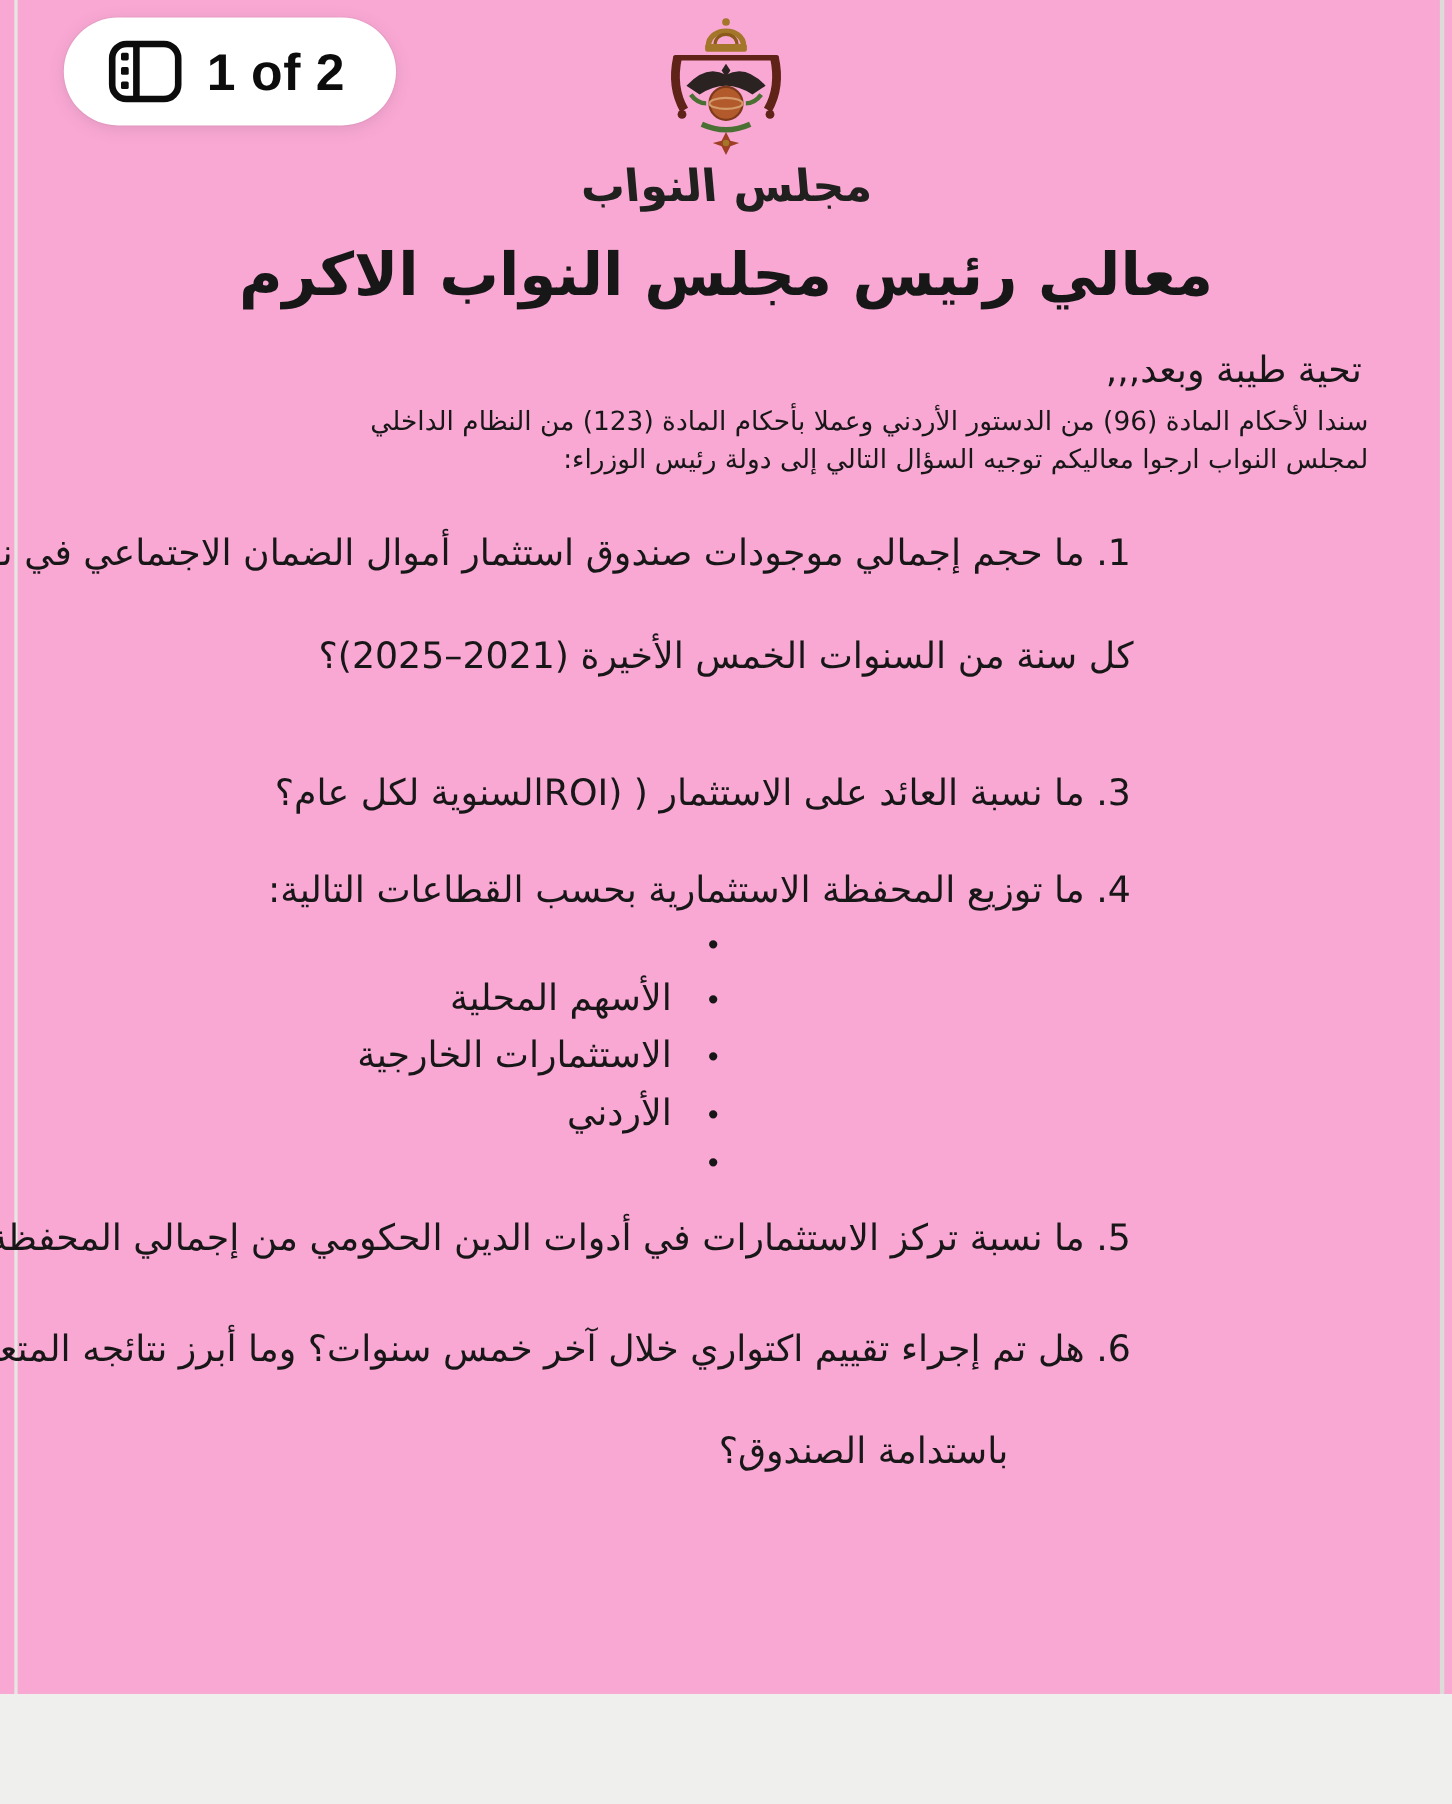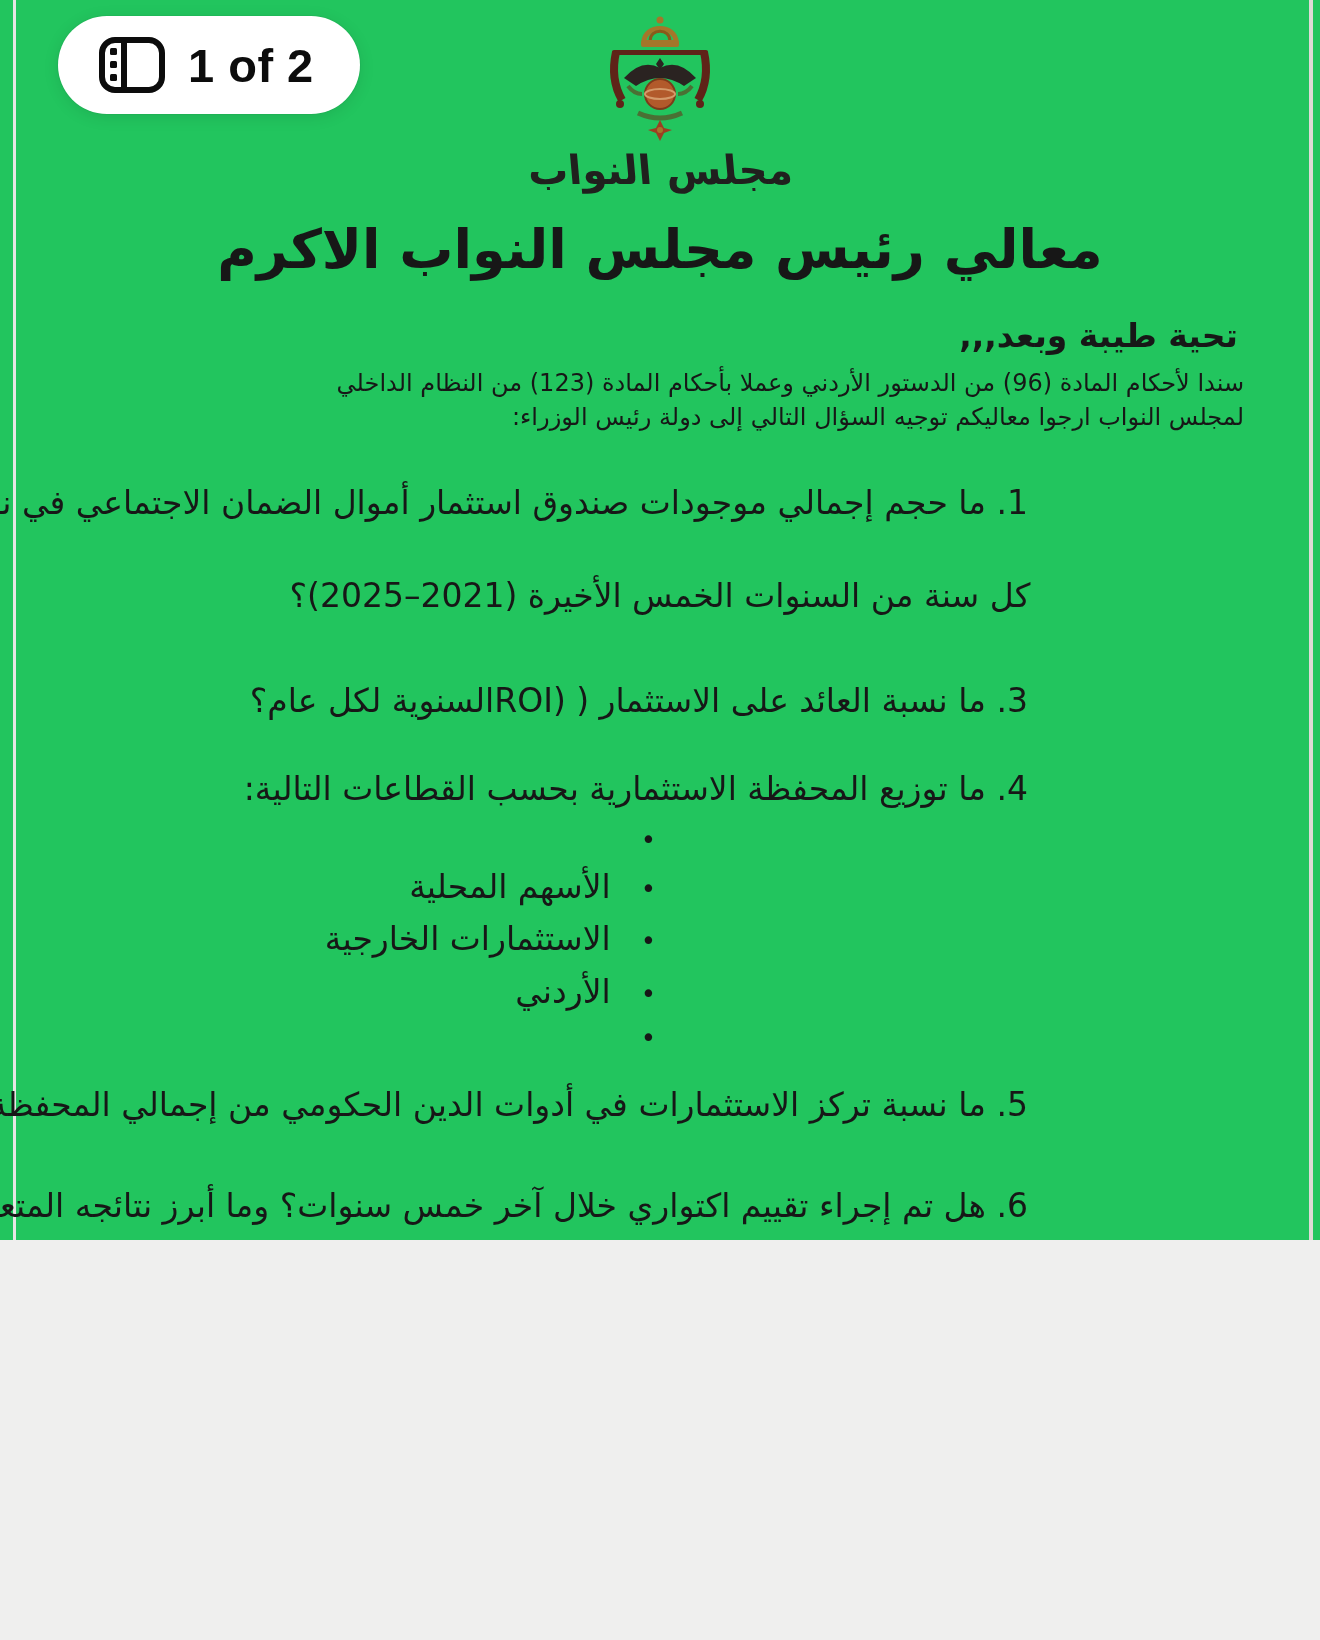--- a/index.html
+++ b/index.html
@@ -1,18 +1,18 @@
 <!DOCTYPE html>
 <html lang="ar"><head>
 <meta charset="utf-8">
 <style>
   html,body{margin:0;padding:0;background:#efefee;}
   .stage{
-    position:relative;width:1320px;height:1240px;margin:0 auto;
-    background:#22c55e;overflow:hidden;
+    position:relative;width:1320px;height:1540px;margin:0 auto;
+    background:#f9a8d4;overflow:hidden;
     font-family:"DejaVu Sans",sans-serif;color:#171717;
   }
   
   .edge-left{position:absolute;left:13px;top:0;bottom:0;width:3px;background:#e6e6e3;}
   .edge-right{position:absolute;right:7px;top:0;bottom:0;width:4px;background:#dddbd7;}
 
   
   .badge{
     position:absolute;left:58px;top:16px;height:98px;z-index:5;
     display:flex;align-items:center;gap:22px;padding:0 46px 0 40px;
@@ -28,32 +28,32 @@
 
   
   .doc{position:absolute;inset:0;direction:rtl;text-align:right;}
   .logo{text-align:center;padding-top:12px;line-height:0;}
   .calligraphy{
     display:block;text-align:center;margin-top:6px;line-height:1;
     font-size:40px;font-weight:700;color:#20201e;transform:skewX(5deg);
     letter-spacing:-1px;
   }
   .title{ text-align:center;font-size:54px;font-weight:700;margin-top:28px;line-height:1.2;}
-  .greeting{font-size:33px;font-weight:700;padding:0 82px;margin-top:32px;line-height:1.3;}
+  .greeting{font-size:33px;font-weight:400;padding:0 82px;margin-top:32px;line-height:1.3;}
   .intro{font-size:24px;padding:0 76px 0 70px;margin-top:8px;line-height:1.44;}
   .intro .line{white-space:nowrap;}
 
   .questions{font-size:33px;line-height:1.36;}
   .q{padding:0 292px 0 60px;}
   .q .line{white-space:nowrap;}
   .q .cont{text-align:center;padding-left:0;margin-right:-232px;margin-top:48px;}
   .q .cont.shift-right{transform:translateX(125px);}
   .mt-a{margin-top:46px;}  
   .mt-b{margin-top:56px;}  
-  .mt-c{margin-top:60px;}
+  .mt-c{margin-top:80px;}
   .mt-d{margin-top:44px;}
   .mt-e{margin-top:24px;}  
 
   .bullets{margin-top:8px;}
   .bullet-row{display:flex;align-items:baseline;gap:30px;padding-right:372px;line-height:1.58;}
   .bullet-dot{font-size:26px;line-height:inherit;}
 </style>
 </head>
 <body>
 

